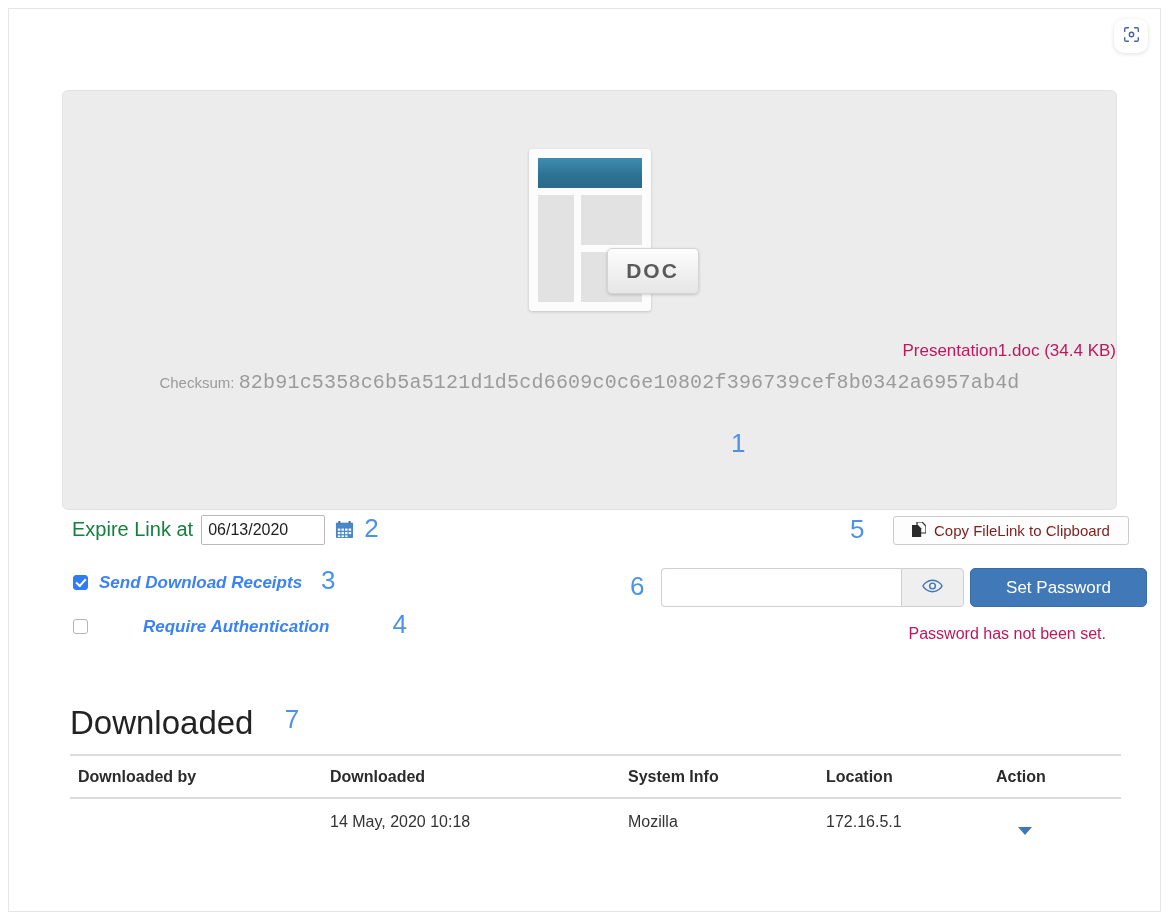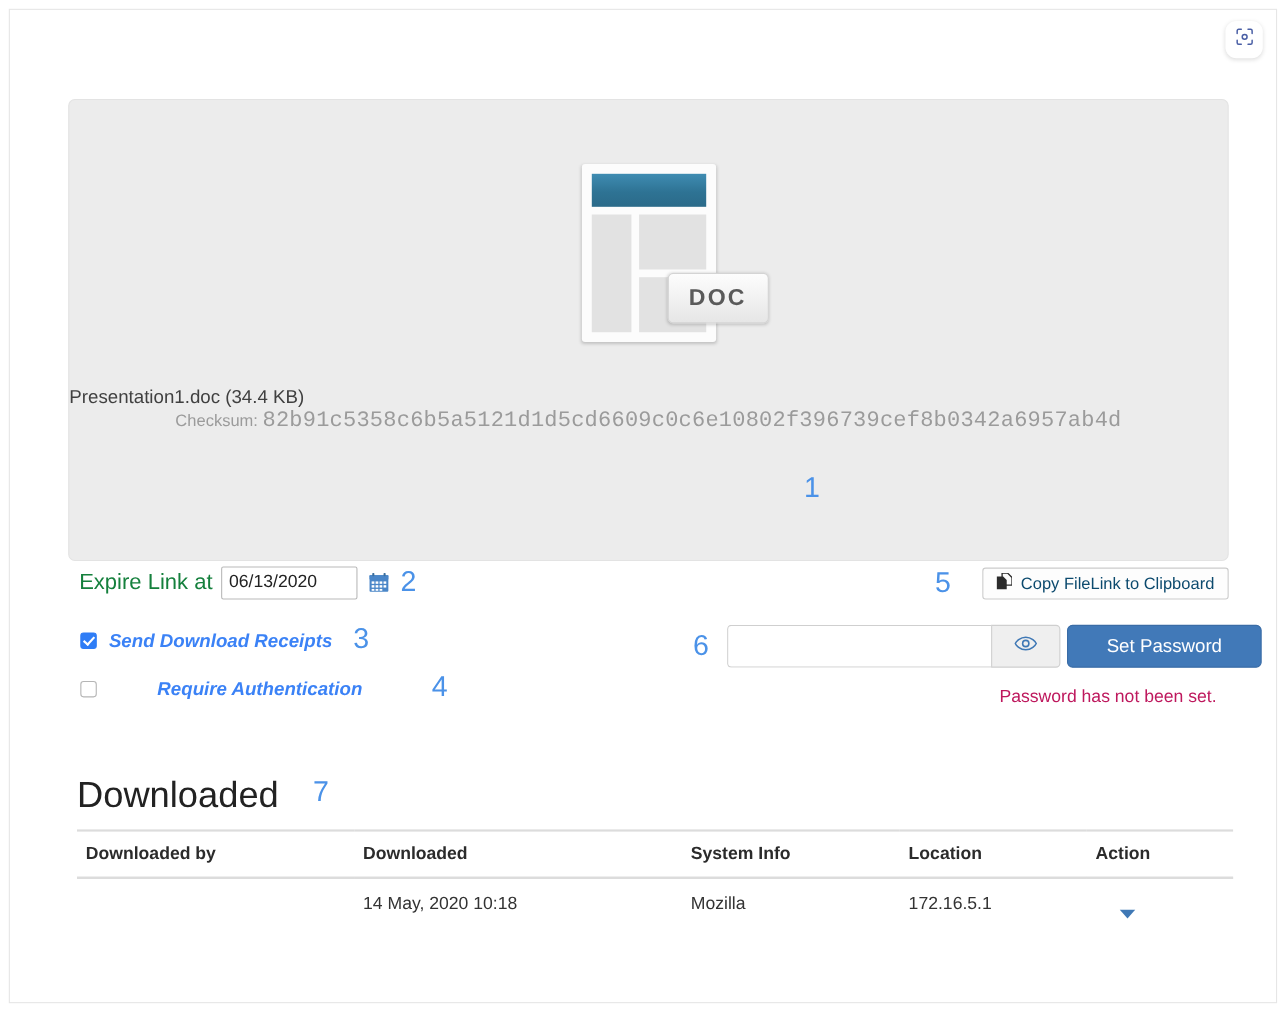--- a/index.html
+++ b/index.html
@@ -68,23 +68,23 @@
     border-radius: 5px;
     background: linear-gradient(180deg,#fdfdfd 0%, #e6e6e6 100%);
     border: 1px solid #d4d4d4;
     box-shadow: 0 1px 3px rgba(0,0,0,0.18);
     display: flex; align-items: center; justify-content: center;
     font-size: 21px; font-weight: 600; letter-spacing: 2px; color: #5a5a5a;
   }
 
   .file-name {
     position: absolute;
-    left: 0; right: 0; top: 260px;
-    text-align: left;
-    font-size: 17px; color: #404040;
+    left: 0; right: 0; top: 250px;
+    text-align: right;
+    font-size: 17px; color: #be185d;
   }
   .checksum-line {
     position: absolute;
     left: 0; right: 0; top: 280px;
     text-align: center;
     font-size: 15px; color: #9b9b9b;
   }
   .checksum-val {
     font-family: Liberation Mono, monospace;
     font-size: 20px;
@@ -158,25 +158,25 @@
   .check-label {
     margin-left: 11px;
     font-size: 17px; font-weight: bold; color: #3b82f6; font-style: italic;
   }
 
   
   .copy-btn {
     position: absolute;
     left: 884px; top: 507px;
     height: 29px;
-    padding: 0 12px;
+    padding: 0 18px;
     background: #fdfdfd;
     border: 1px solid #cccccc;
     border-radius: 3px;
-    font-size: 15px; color: #0c4a6e;
+    font-size: 15px; color: #7f1d1d;
     display: flex; align-items: center; gap: 8px;
     cursor: pointer;
     font-family: "Liberation Sans", sans-serif;
   }
   .pwd-input {
     position: absolute;
     left: 652px; top: 559px;
     width: 240px; height: 39px;
     border: 1px solid #cfcfcf;
     border-right: none;

